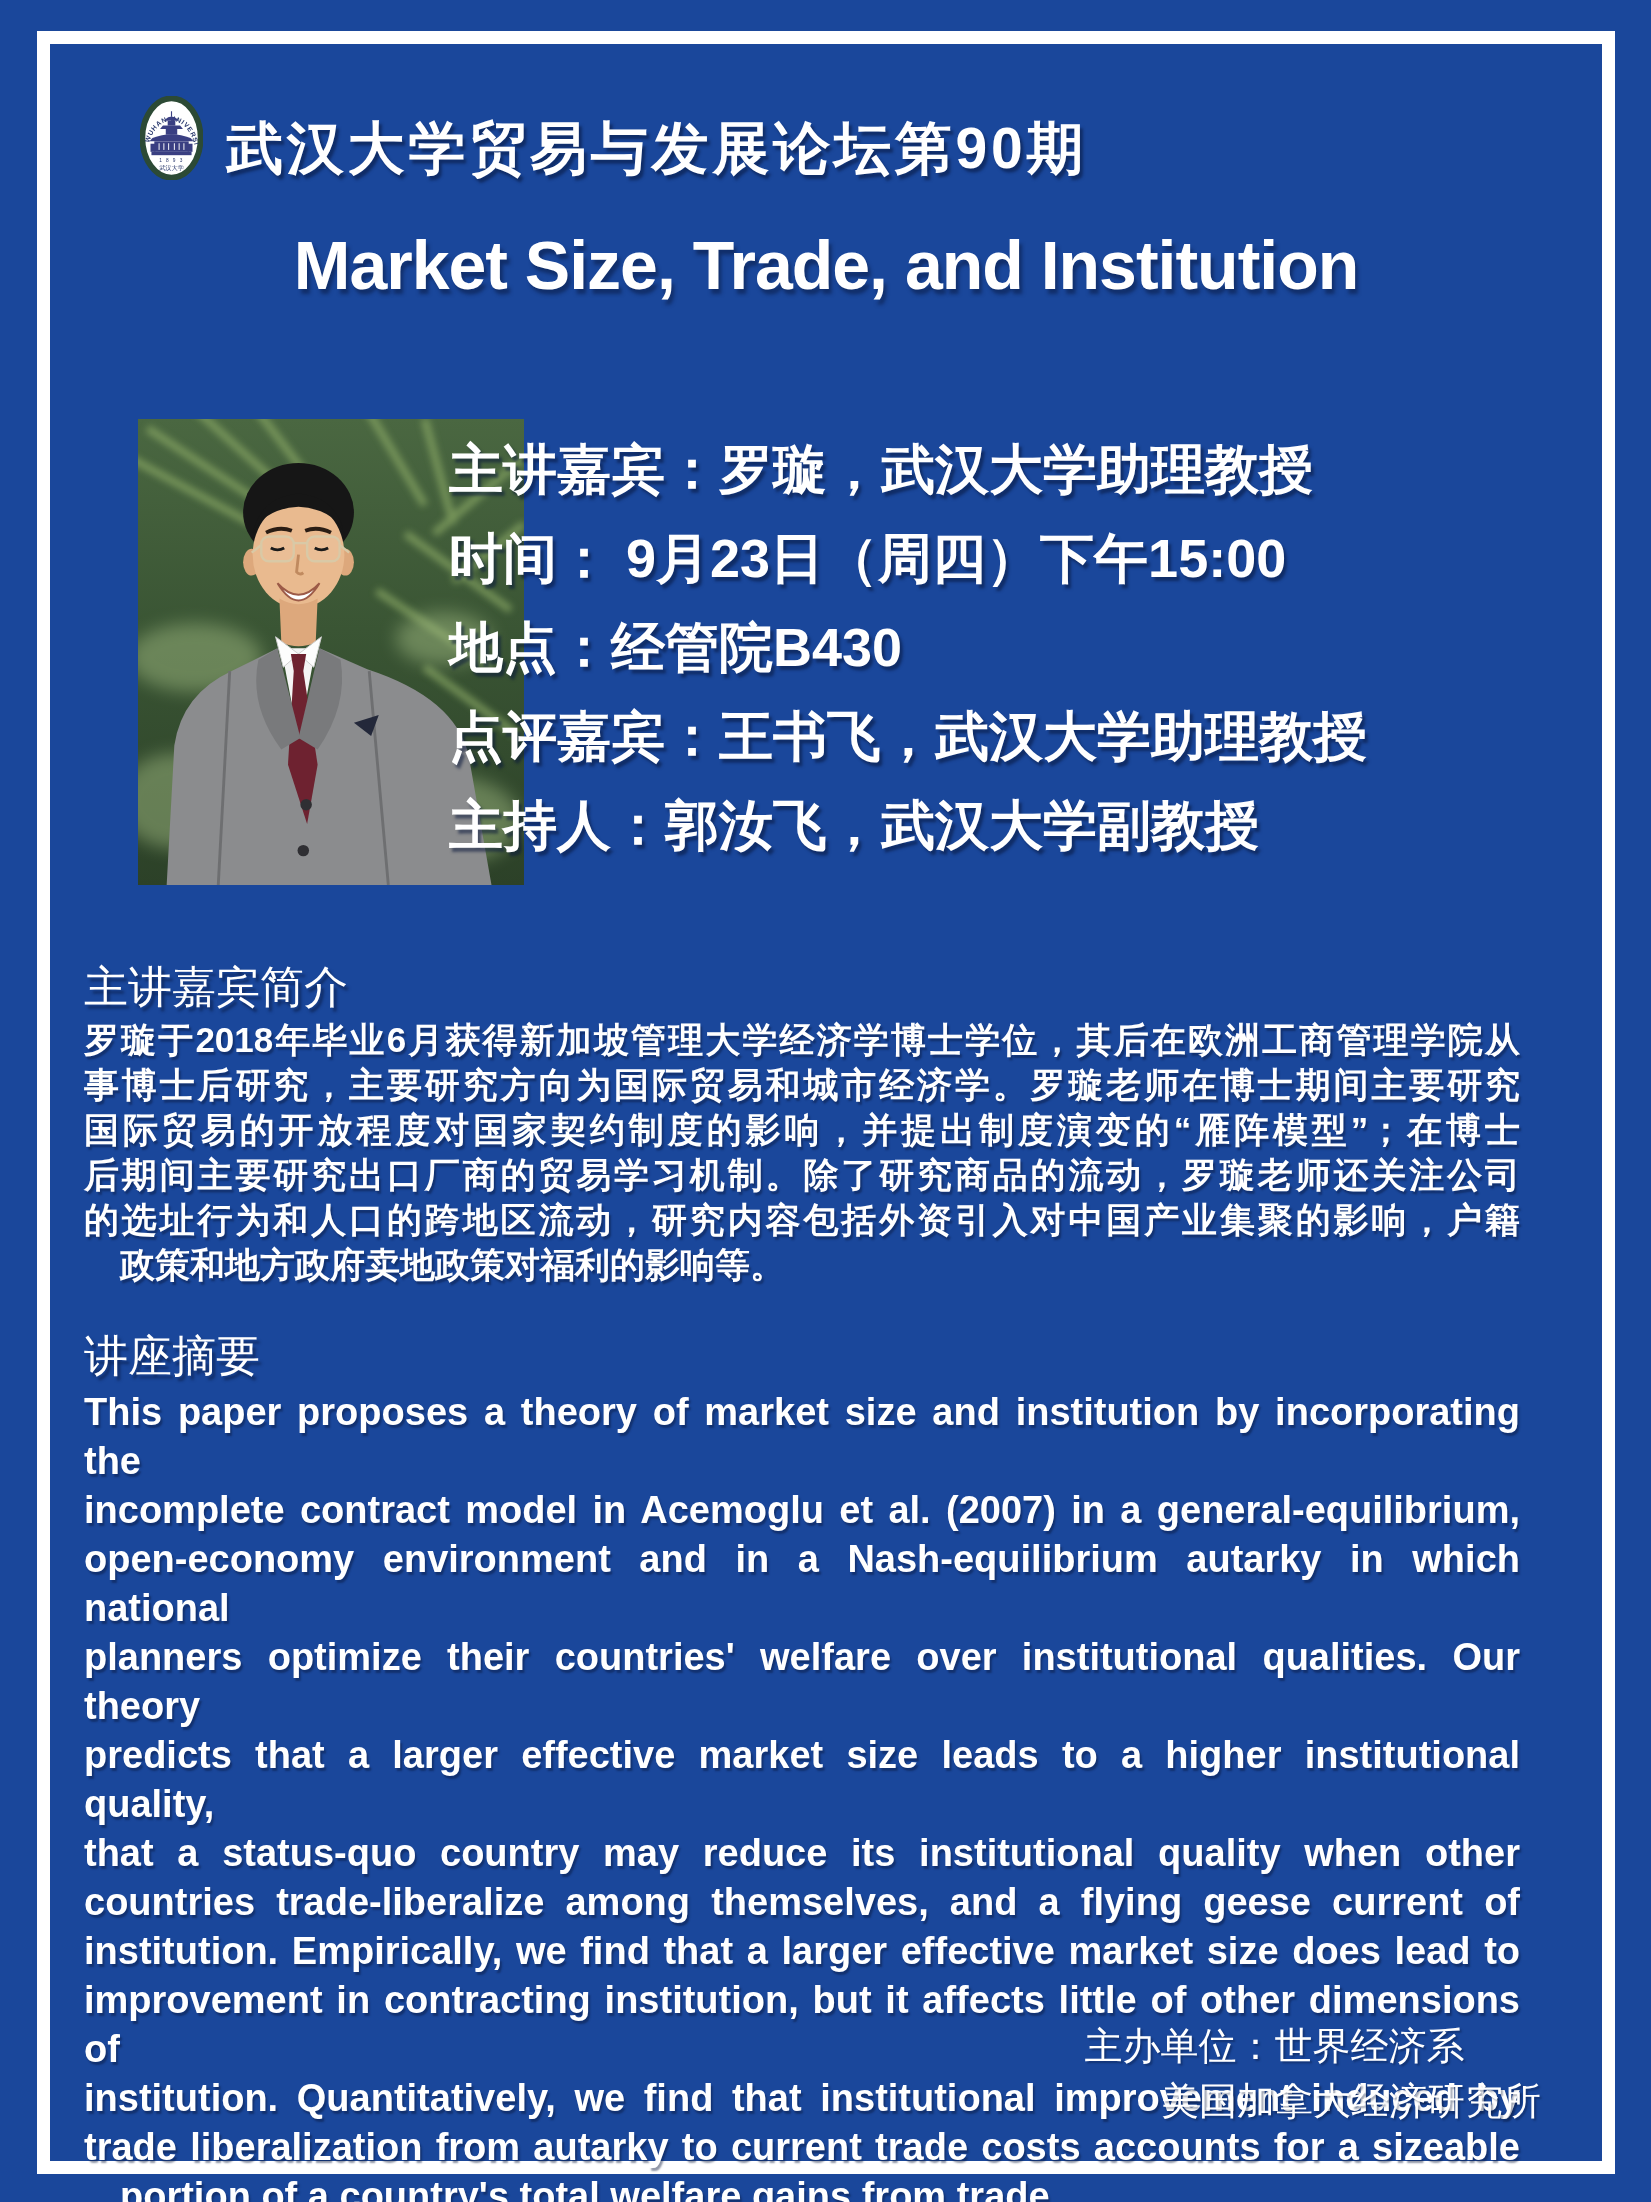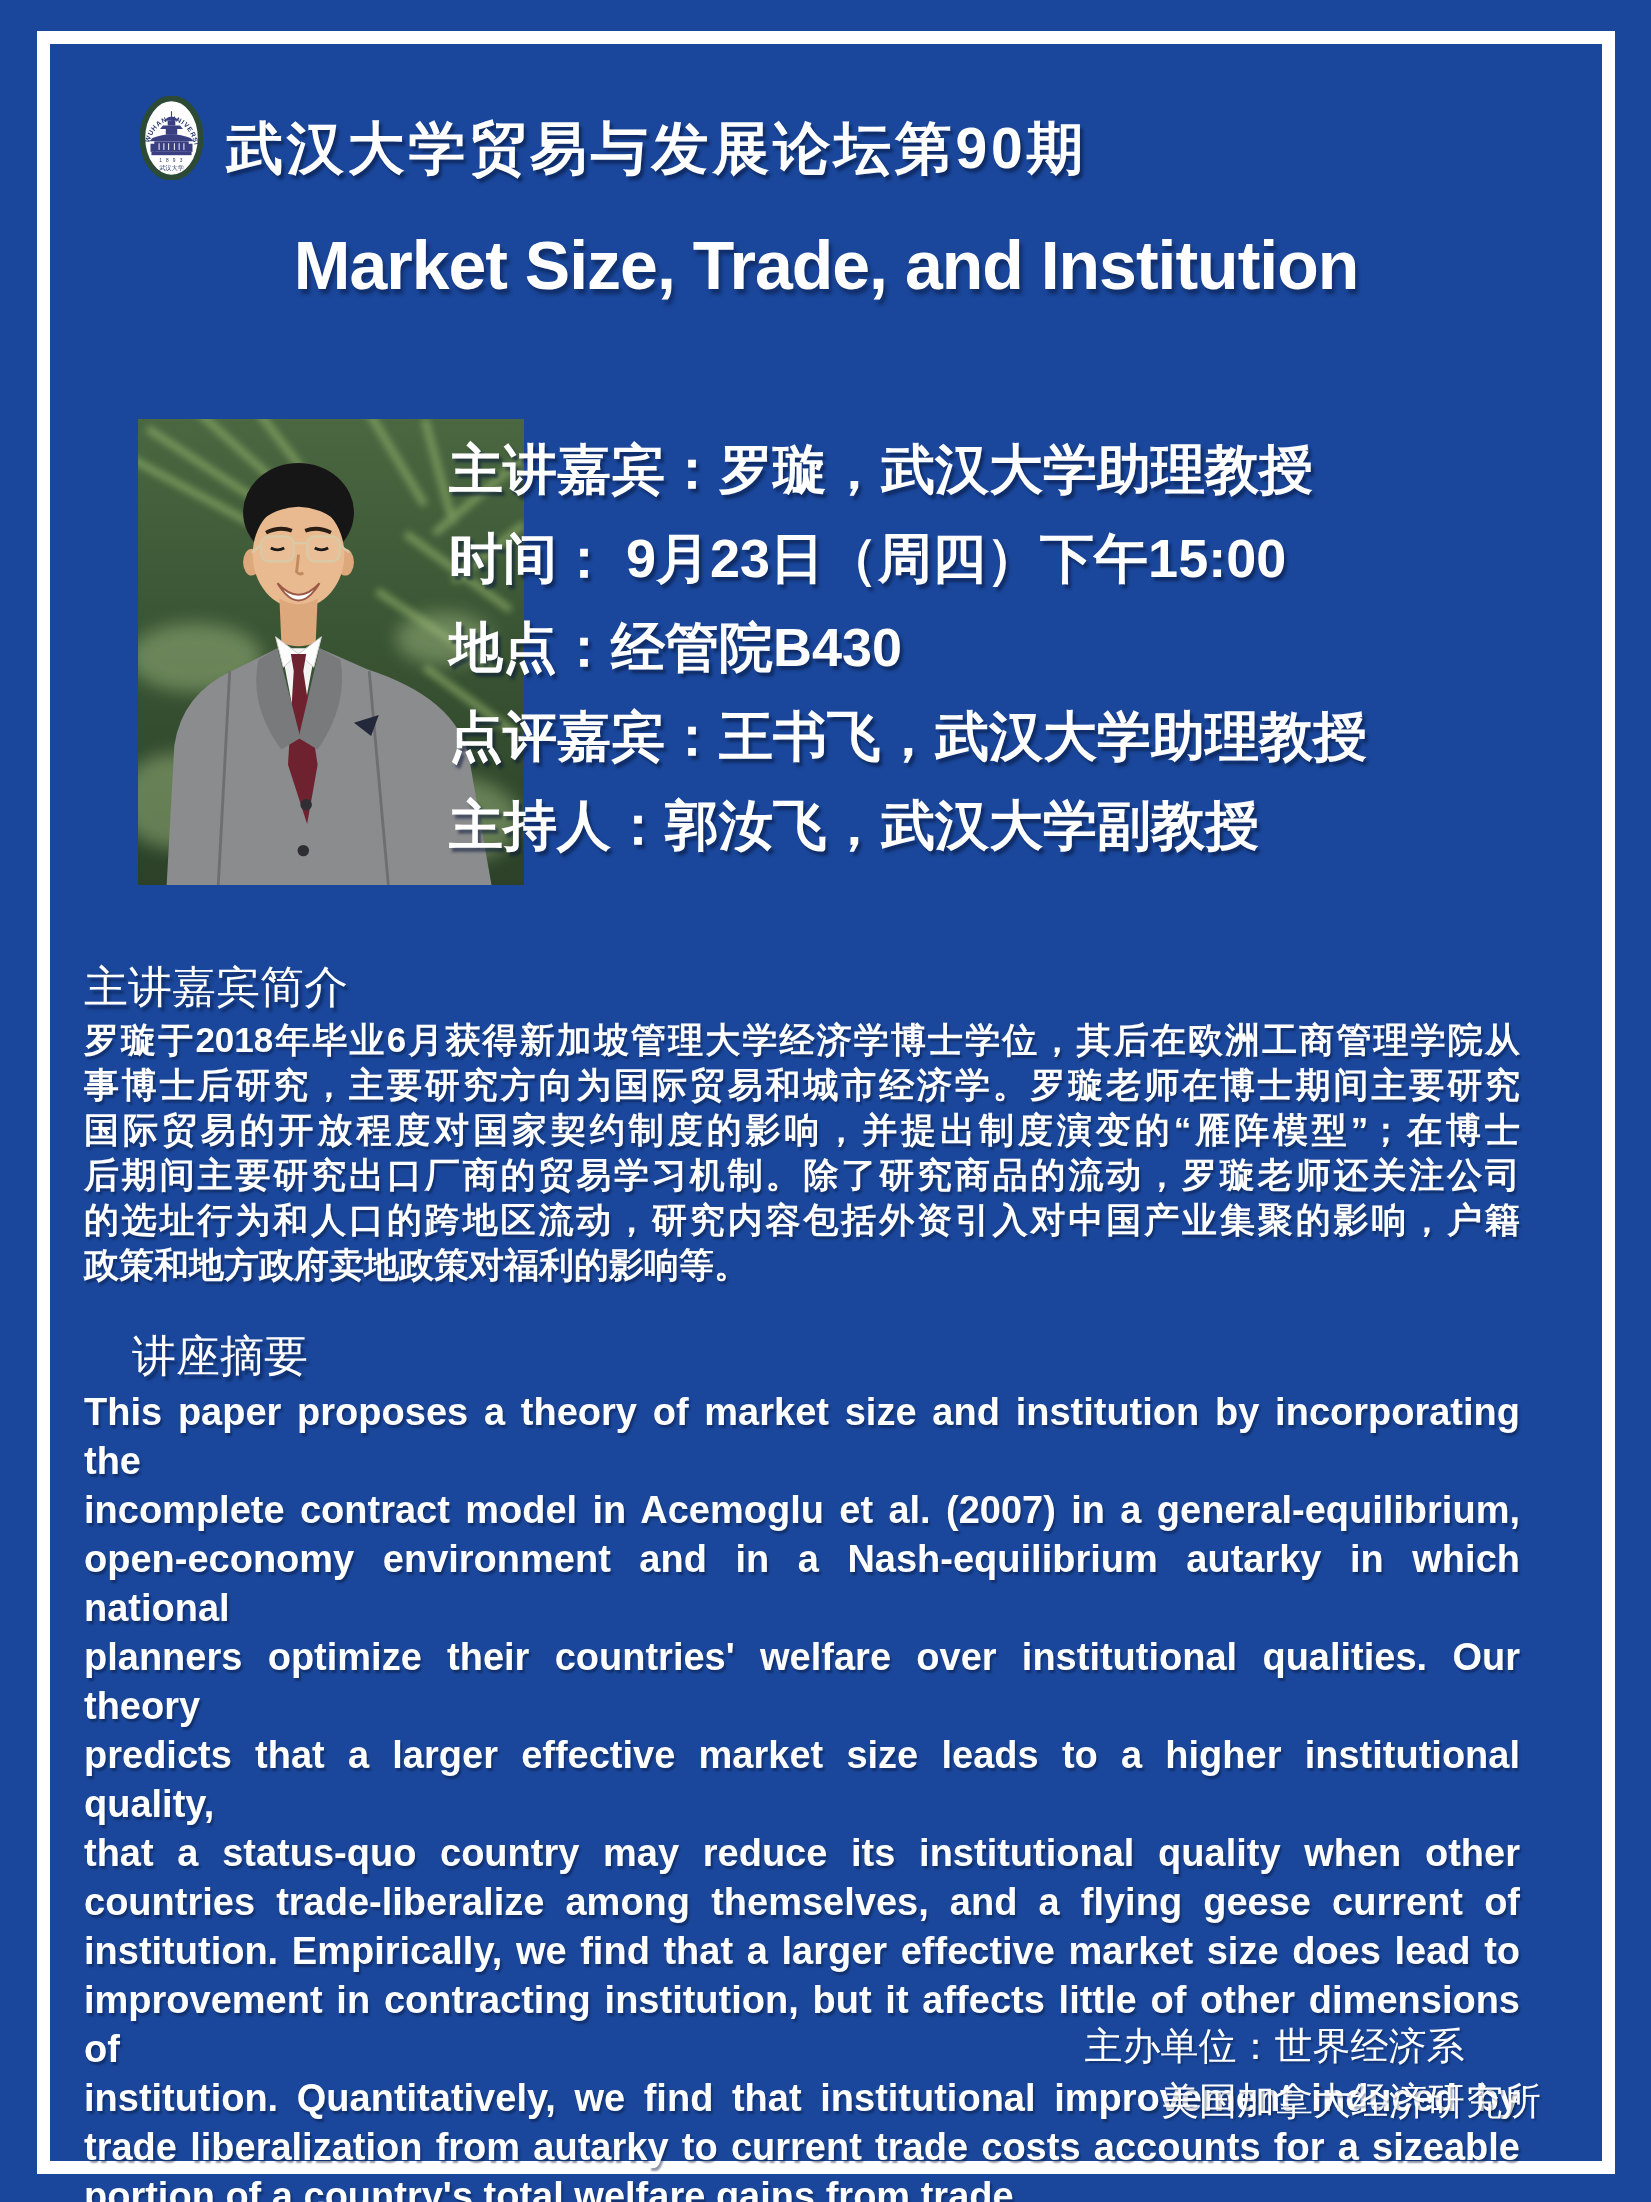--- a/index.html
+++ b/index.html
@@ -38,30 +38,30 @@
     text-shadow:2.9px 3.8px 2.9px rgba(8,22,58,.55);
     white-space:nowrap;
   }
   
   .section-heading{
     position:absolute;left:84px;width:860px;
     font-size:44px;font-weight:400;
     text-shadow:2.9px 3.8px 2.9px rgba(8,22,58,.55);
   }
   .heading-bio{top:958px;}
-  .heading-abstract{top:1327px;margin-left:48px;}
+  .heading-abstract{top:1327px;}
   .para{
     position:absolute;left:84px;width:1436px;
     font-weight:700;
     text-shadow:1.9px 2.9px 1.9px rgba(8,22,58,.45);
   }
   .para-bio{top:1017px;font-size:35px;line-height:45px;}
   .para-abstract{top:1388px;font-size:38px;line-height:49px;}
   .jline{text-align:justify;text-align-last:justify;}
-  .para .jline:last-child{text-align-last:left;}
+  .para .jline:last-child{text-align-last:left;margin-left:36px;}
   
   .organizer{
     position:absolute;left:978px;top:2019px;width:593px;
     font-size:38px;font-weight:400;line-height:55px;
     text-shadow:1.9px 1.9px 1.9px rgba(8,22,58,.4);
     white-space:nowrap;
     text-align:center;
   }
   .organizer .line2{padding-left:153px;}
 </style>

